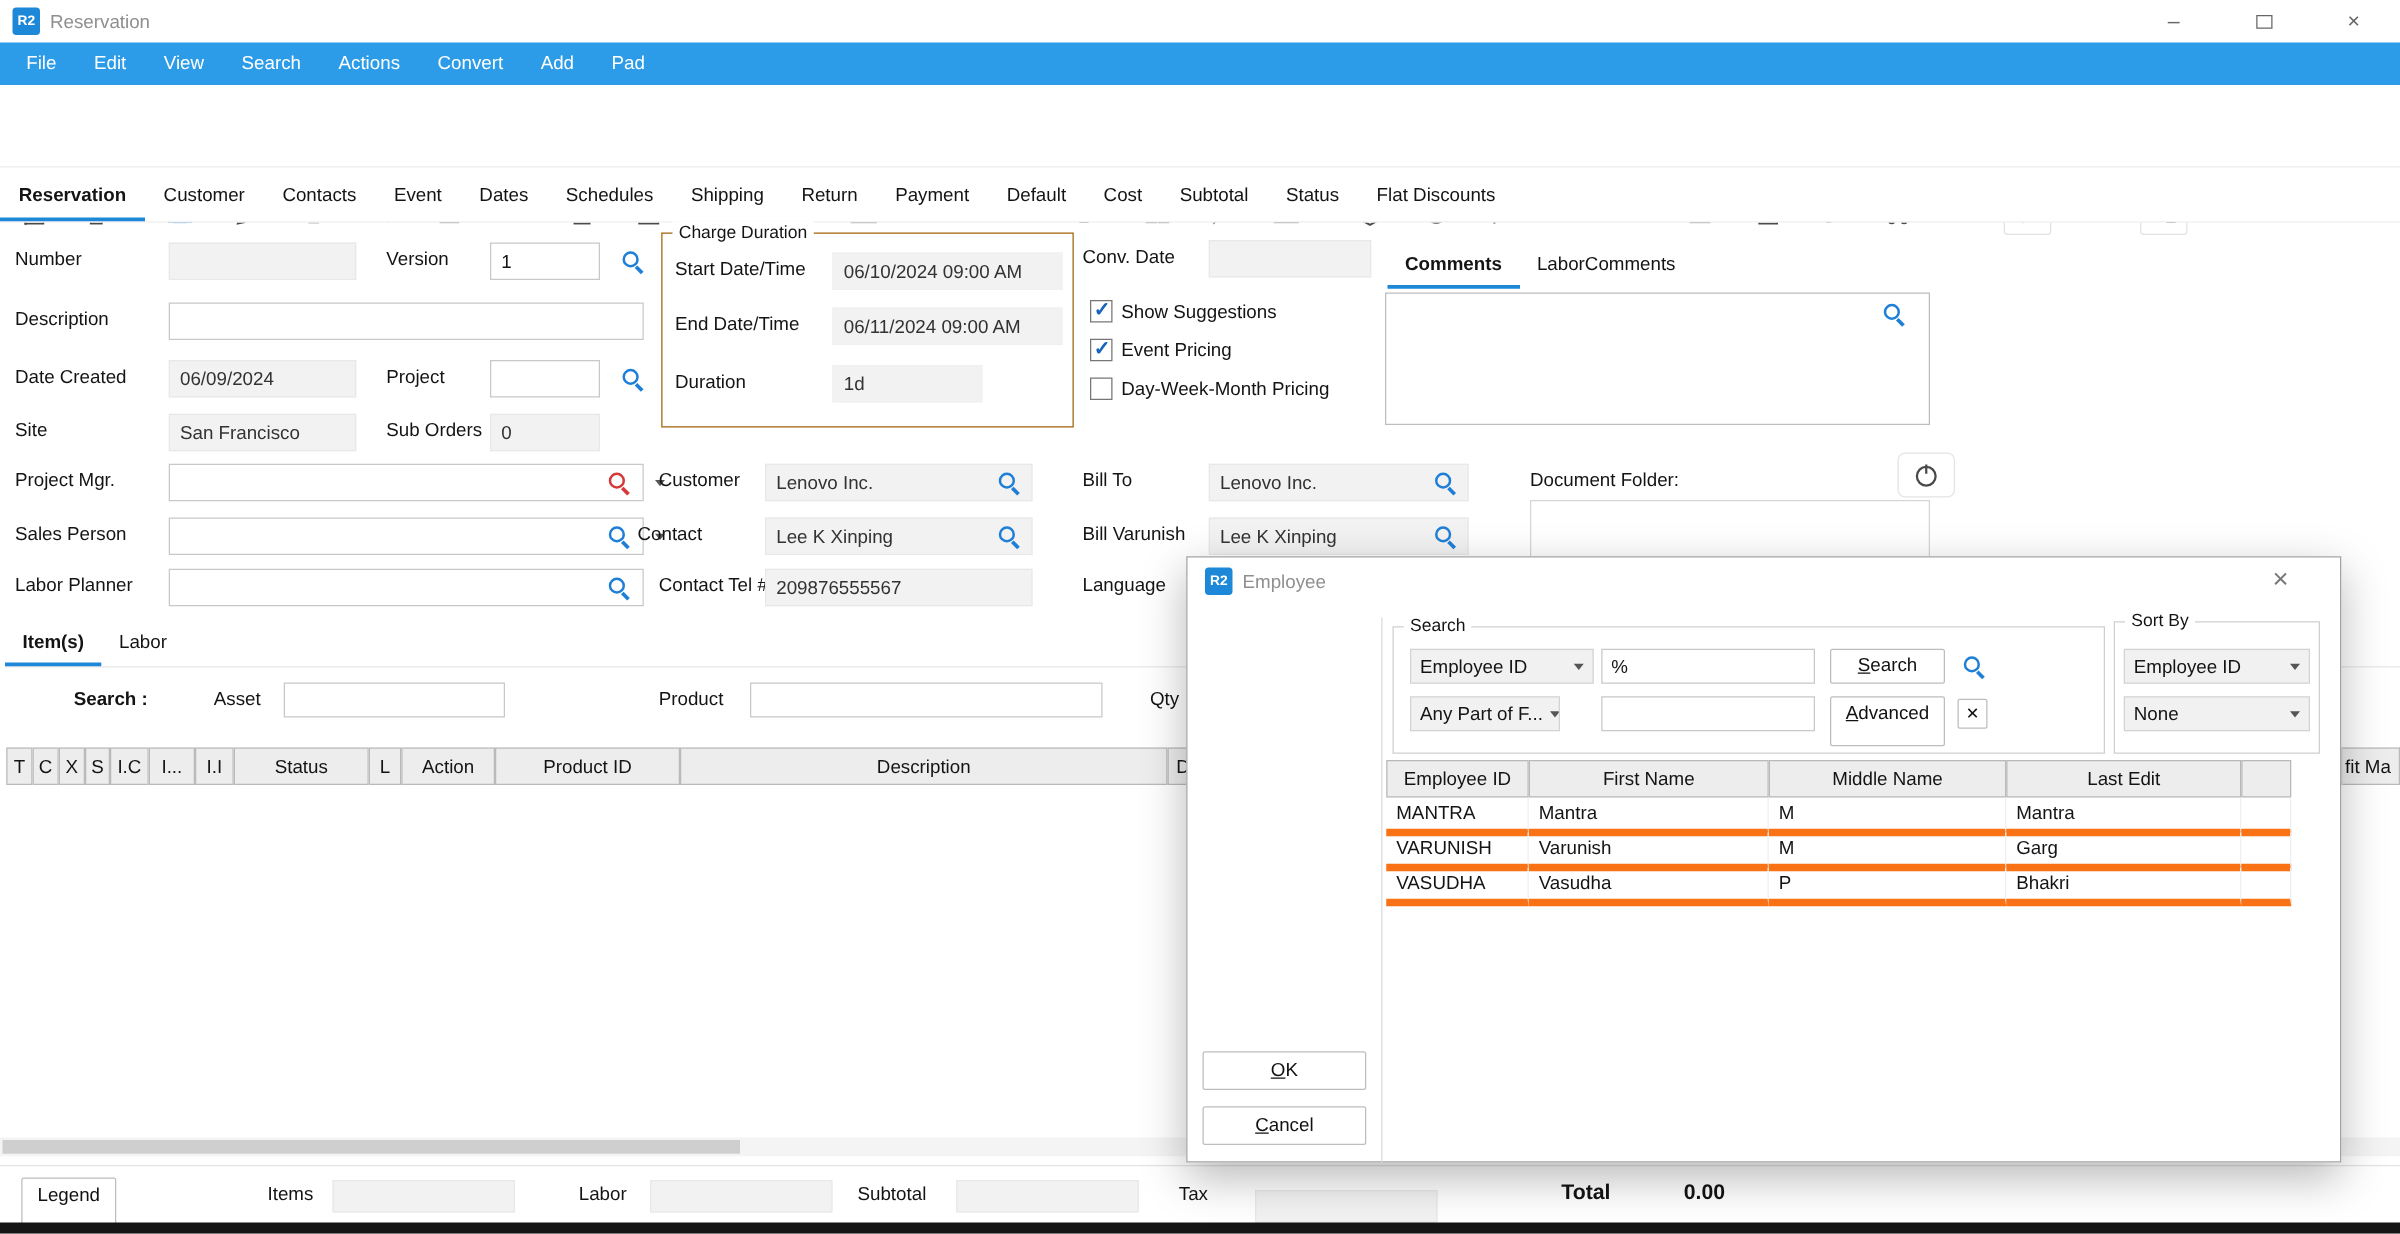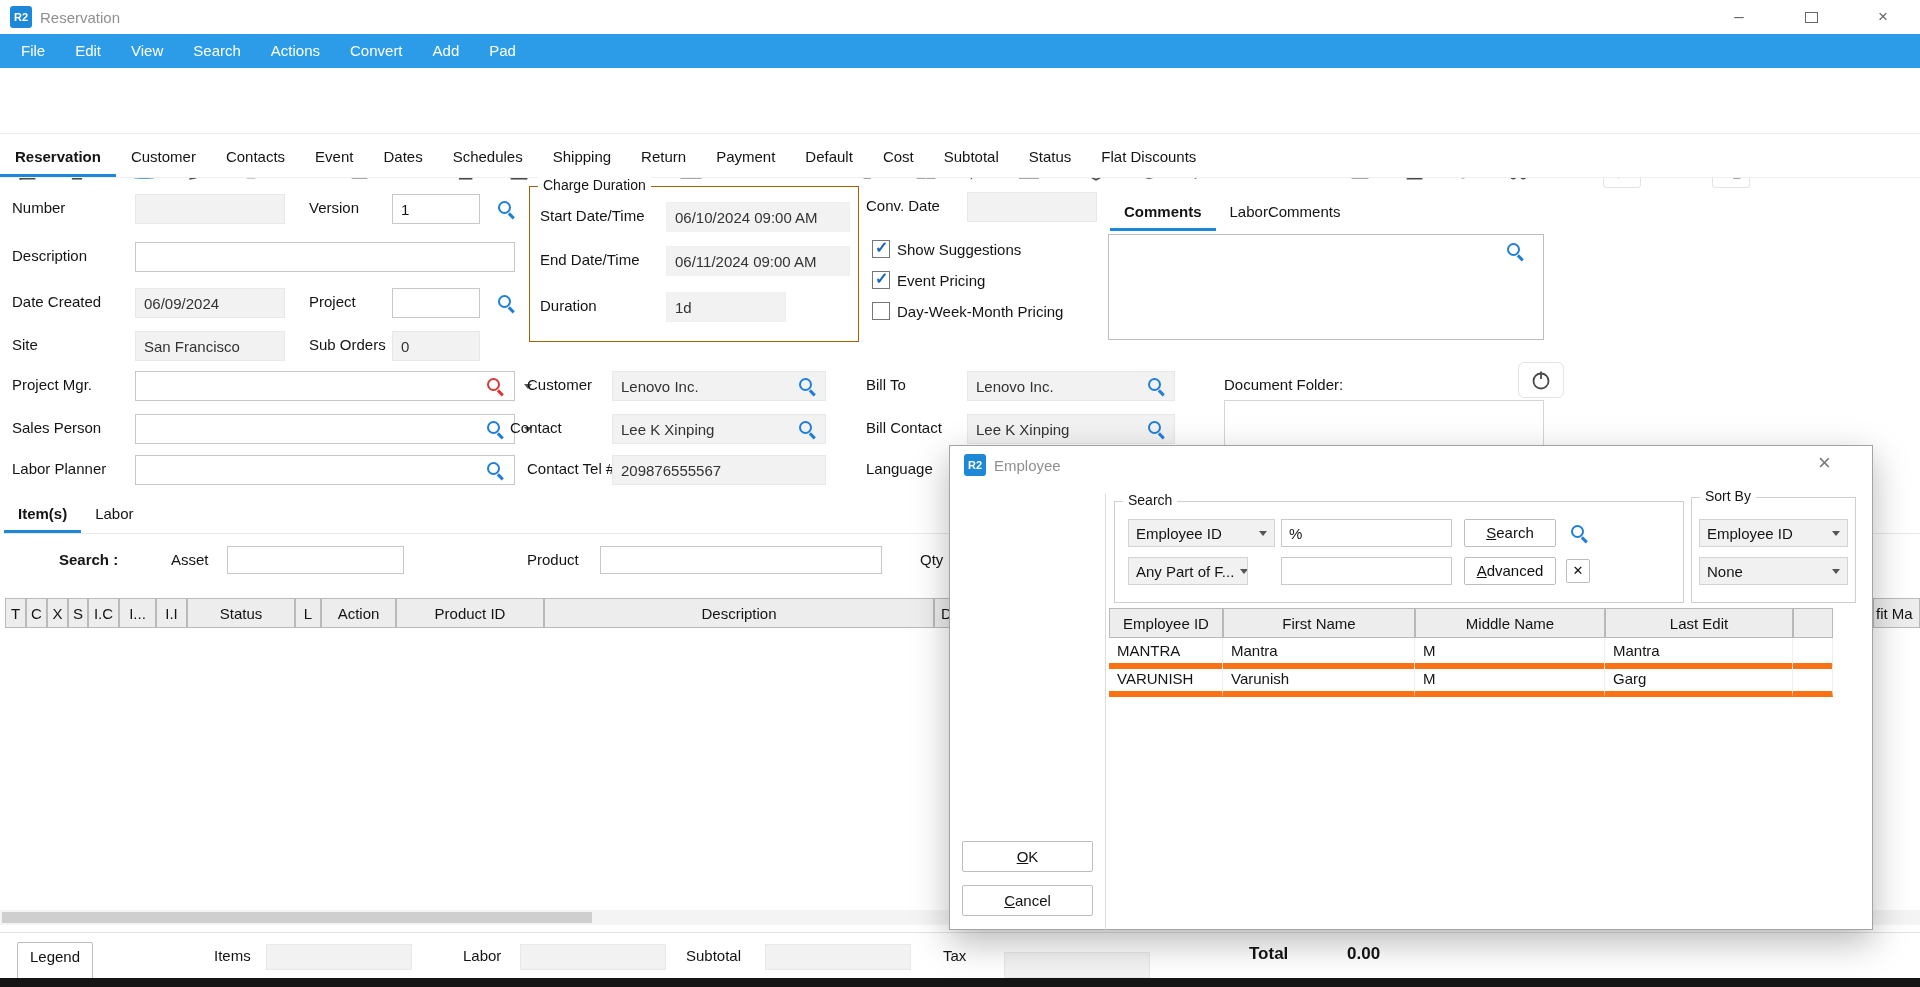--- a/index.html
+++ b/index.html
@@ -355,21 +355,21 @@
   <svg width="24" height="24" viewBox="0 0 24 24">
       <circle cx="12" cy="13" r="7.5" stroke-width="1.8"></circle>
       <path d="M12 3.5V11" stroke-width="1.8"></path>
     </svg>
 </div>
 <div class="a" style="left:1224px;top:400px;width:320px;height:46px;background:#fff;border:1px solid #D5D5D5"></div>
 
 <span class="lbl" style="left:510px;top:419px">Contact</span>
 <div class="gb" style="left:612px;top:414px;width:214px">Lee K Xinping</div>
 <span class="mag" style="left:798px;top:420px"></span>
-<span class="lbl" style="left:866px;top:419px">Bill Contact</span>
+<span class="lbl" style="left:866px;top:419px">Bill Varunish</span>
 <div class="gb" style="left:967px;top:414px;width:208px">Lee K Xinping</div>
 <span class="mag" style="left:1147px;top:420px"></span>
 
 <span class="lbl" style="left:527px;top:460px">Contact Tel #</span>
 <div class="gb" style="left:612px;top:455px;width:214px">209876555567</div>
 <span class="lbl" style="left:866px;top:460px">Language</span>
 
 <div class="stabbar" style="left:4px;top:498px;width:1916px;border-bottom:1px solid #E8E8E8">
   <span class="stab active">Item(s)</span>
   <span class="stab">Labor</span>
@@ -433,21 +433,21 @@
       <span class="ctri"></span>
   </div>
   <div class="din" style="left:331px;top:73px;width:171px">%</div>
   <div class="btn accel" style="left:514px;top:73px;width:92px;height:28px;line-height:26px">Search</div>
   <span class="mag" style="left:620px;top:78px"></span>
   <div class="combo" style="left:178px;top:111px;width:120px">
     <span>Any Part of F...</span>
       <span class="ctri"></span>
   </div>
   <div class="din" style="left:331px;top:111px;width:171px"></div>
-  <div class="btn accel" style="left:514px;top:111px;width:92px;height:28px;line-height:26px">Advanced</div>
+  <div class="btn accel" style="left:514px;top:111px;width:92px;height:40px;line-height:26px">Advanced</div>
   <div class="btn" style="left:616px;top:113px;width:24px;height:24px;line-height:22px;font-size:13px">✕</div>
 
   <div class="fs" style="left:741px;top:51px;width:165px;height:106px;border-color:#CFCFCF">
     <span class="leg">Sort By</span>
   </div>
   <div class="combo" style="left:749px;top:73px;width:149px">
     <span>Employee ID</span>
       <span class="ctri"></span>
   </div>
   <div class="combo" style="left:749px;top:111px;width:149px">
@@ -469,16 +469,23 @@
     <div class="dcell" style="width:188px">Mantra</div>
     <div class="dcell" style="width:40px"></div>
   </div>
   <div class="drow" style="left:159px;top:220px">
     <div class="dcell" style="width:114px">VARUNISH</div>
     <div class="dcell" style="width:192px">Varunish</div>
     <div class="dcell" style="width:190px">M</div>
     <div class="dcell" style="width:188px">Garg</div>
     <div class="dcell" style="width:40px"></div>
   </div>
+  <div class="drow" style="left:159px;top:248px">
+    <div class="dcell" style="width:114px">VASUDHA</div>
+    <div class="dcell" style="width:192px">Vasudha</div>
+    <div class="dcell" style="width:190px">P</div>
+    <div class="dcell" style="width:188px">Bhakri</div>
+    <div class="dcell" style="width:40px"></div>
+  </div>
 
   <div class="btn accel" style="left:12px;top:395px;width:131px;height:31px;line-height:29px">OK</div>
   <div class="btn accel" style="left:12px;top:439px;width:131px;height:31px;line-height:29px">Cancel</div>
 </div>
 
 </body></html>

